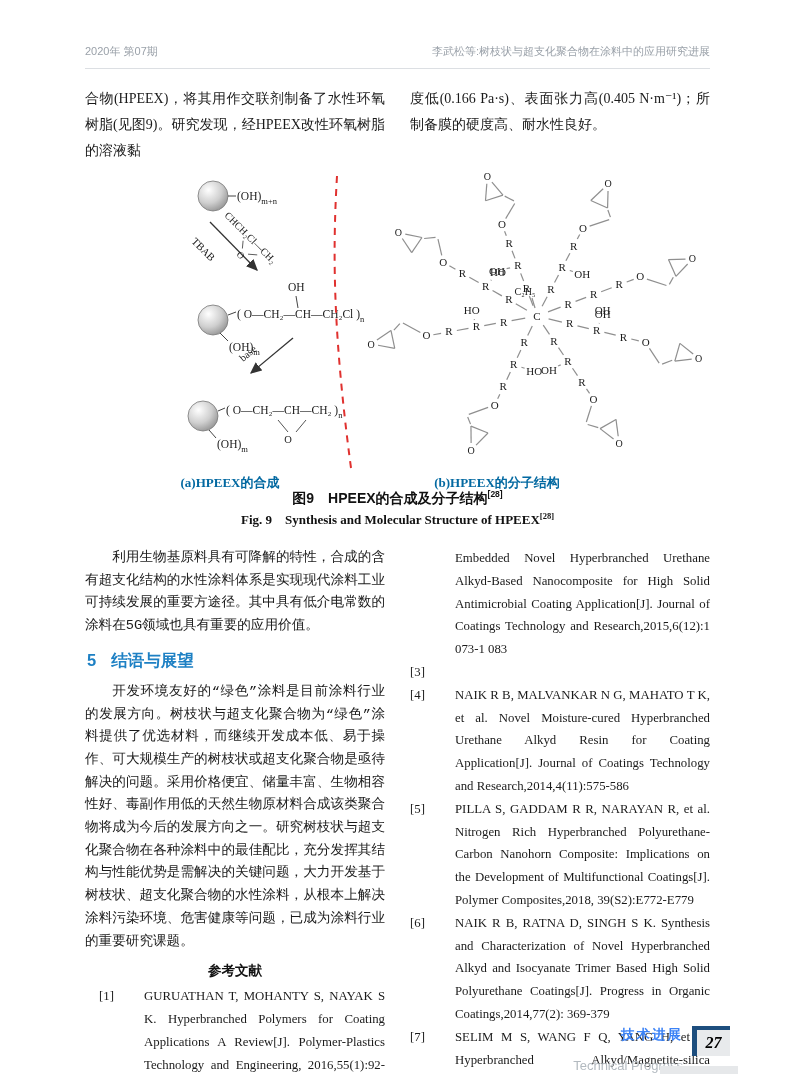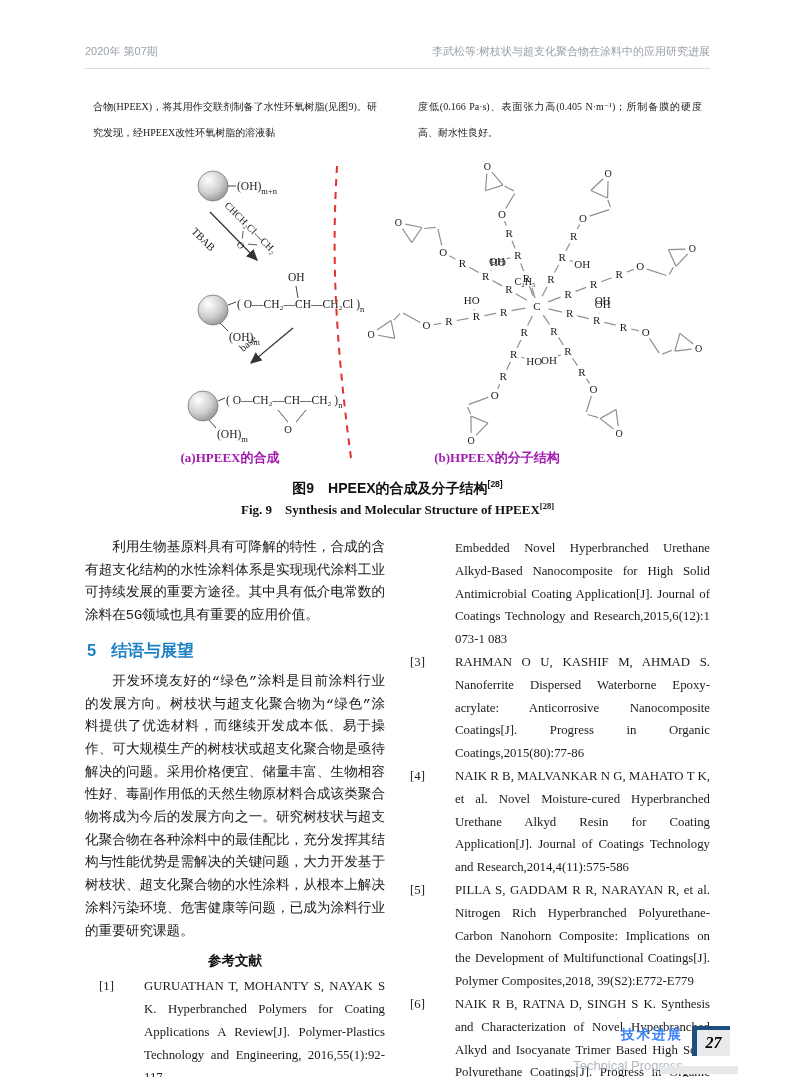--- a/index.html
+++ b/index.html
@@ -20,29 +20,29 @@
     font-size:11px;color:#9aa1a9;
     border-bottom:1px solid #dcdfe3;
     padding-bottom:9px;
   }
   
   .columns{display:flex;gap:25px;}
   .col{width:300px;box-sizing:border-box;}
   
   .intro{margin-top:17px;}
   .intro p{
-    margin:8px;font-size:10px;line-height:26px;
+    margin:0;font-size:14px;line-height:26px;
     text-align:justify;
   }
   
   .fig{margin:6px 0 0 0;position:relative;width:625px;}
   .fig svg{display:block;}
   .sub{
-    position:absolute;top:289px;transform:translateX(-50%);
-    color:#a21caf;font-size:13px;font-weight:600;
+    position:absolute;top:304px;transform:translateX(-50%);
+    color:#0369a1;font-size:13px;font-weight:600;
     font-family:"Liberation Serif","DejaVu Serif",serif;
     white-space:nowrap;
   }
   .sub.a{left:145px;}
   .sub.b{left:412px;}
   figcaption{margin-top:4px;text-align:center;}
   .cap.zh{font-family:"Liberation Sans","DejaVu Sans",sans-serif;font-weight:700;font-size:14px;color:#111;}
   .cap.en{font-family:"Liberation Serif","DejaVu Serif",serif;font-weight:700;font-size:13px;margin-top:3px;color:#111;}
   .cap sup{font-size:8.5px;font-weight:700;}
   
@@ -325,21 +325,20 @@
         </div>
     </div>
     <div class="col">
       <div id="refs-right">
           <div class="ref-item">
             <span class="ref-no"></span>
             <div class="ref-text">Embedded Novel Hyperbranched Urethane Alkyd-Based Nanocomposite for High Solid Antimicrobial Coating Application[J]. Journal of Coatings Technology and Research,2015,6(12):1 073-1 083</div>
           </div>
           <div class="ref-item">
             <span class="ref-no">[3]</span>
-            <div class="ref-text">RAHMAN O U, KASHIF M, AHMAD S. Nanoferrite Dispersed Waterborne Epoxy-acrylate: Anticorrosive Nanocomposite Coatings[J]. Progress in Organic Coatings,2015(80):77-86</div>
           </div>
           <div class="ref-item">
             <span class="ref-no">[4]</span>
             <div class="ref-text">NAIK R B, MALVANKAR N G, MAHATO T K, et al. Novel Moisture-cured Hyperbranched Urethane Alkyd Resin for Coating Application[J]. Journal of Coatings Technology and Research,2014,4(11):575-586</div>
           </div>
           <div class="ref-item">
             <span class="ref-no">[5]</span>
             <div class="ref-text">PILLA S, GADDAM R R, NARAYAN R, et al. Nitrogen Rich Hyperbranched Polyurethane-Carbon Nanohorn Composite: Implications on the Development of Multifunctional Coatings[J]. Polymer Composites,2018, 39(S2):E772-E779</div>
           </div>
           <div class="ref-item">

